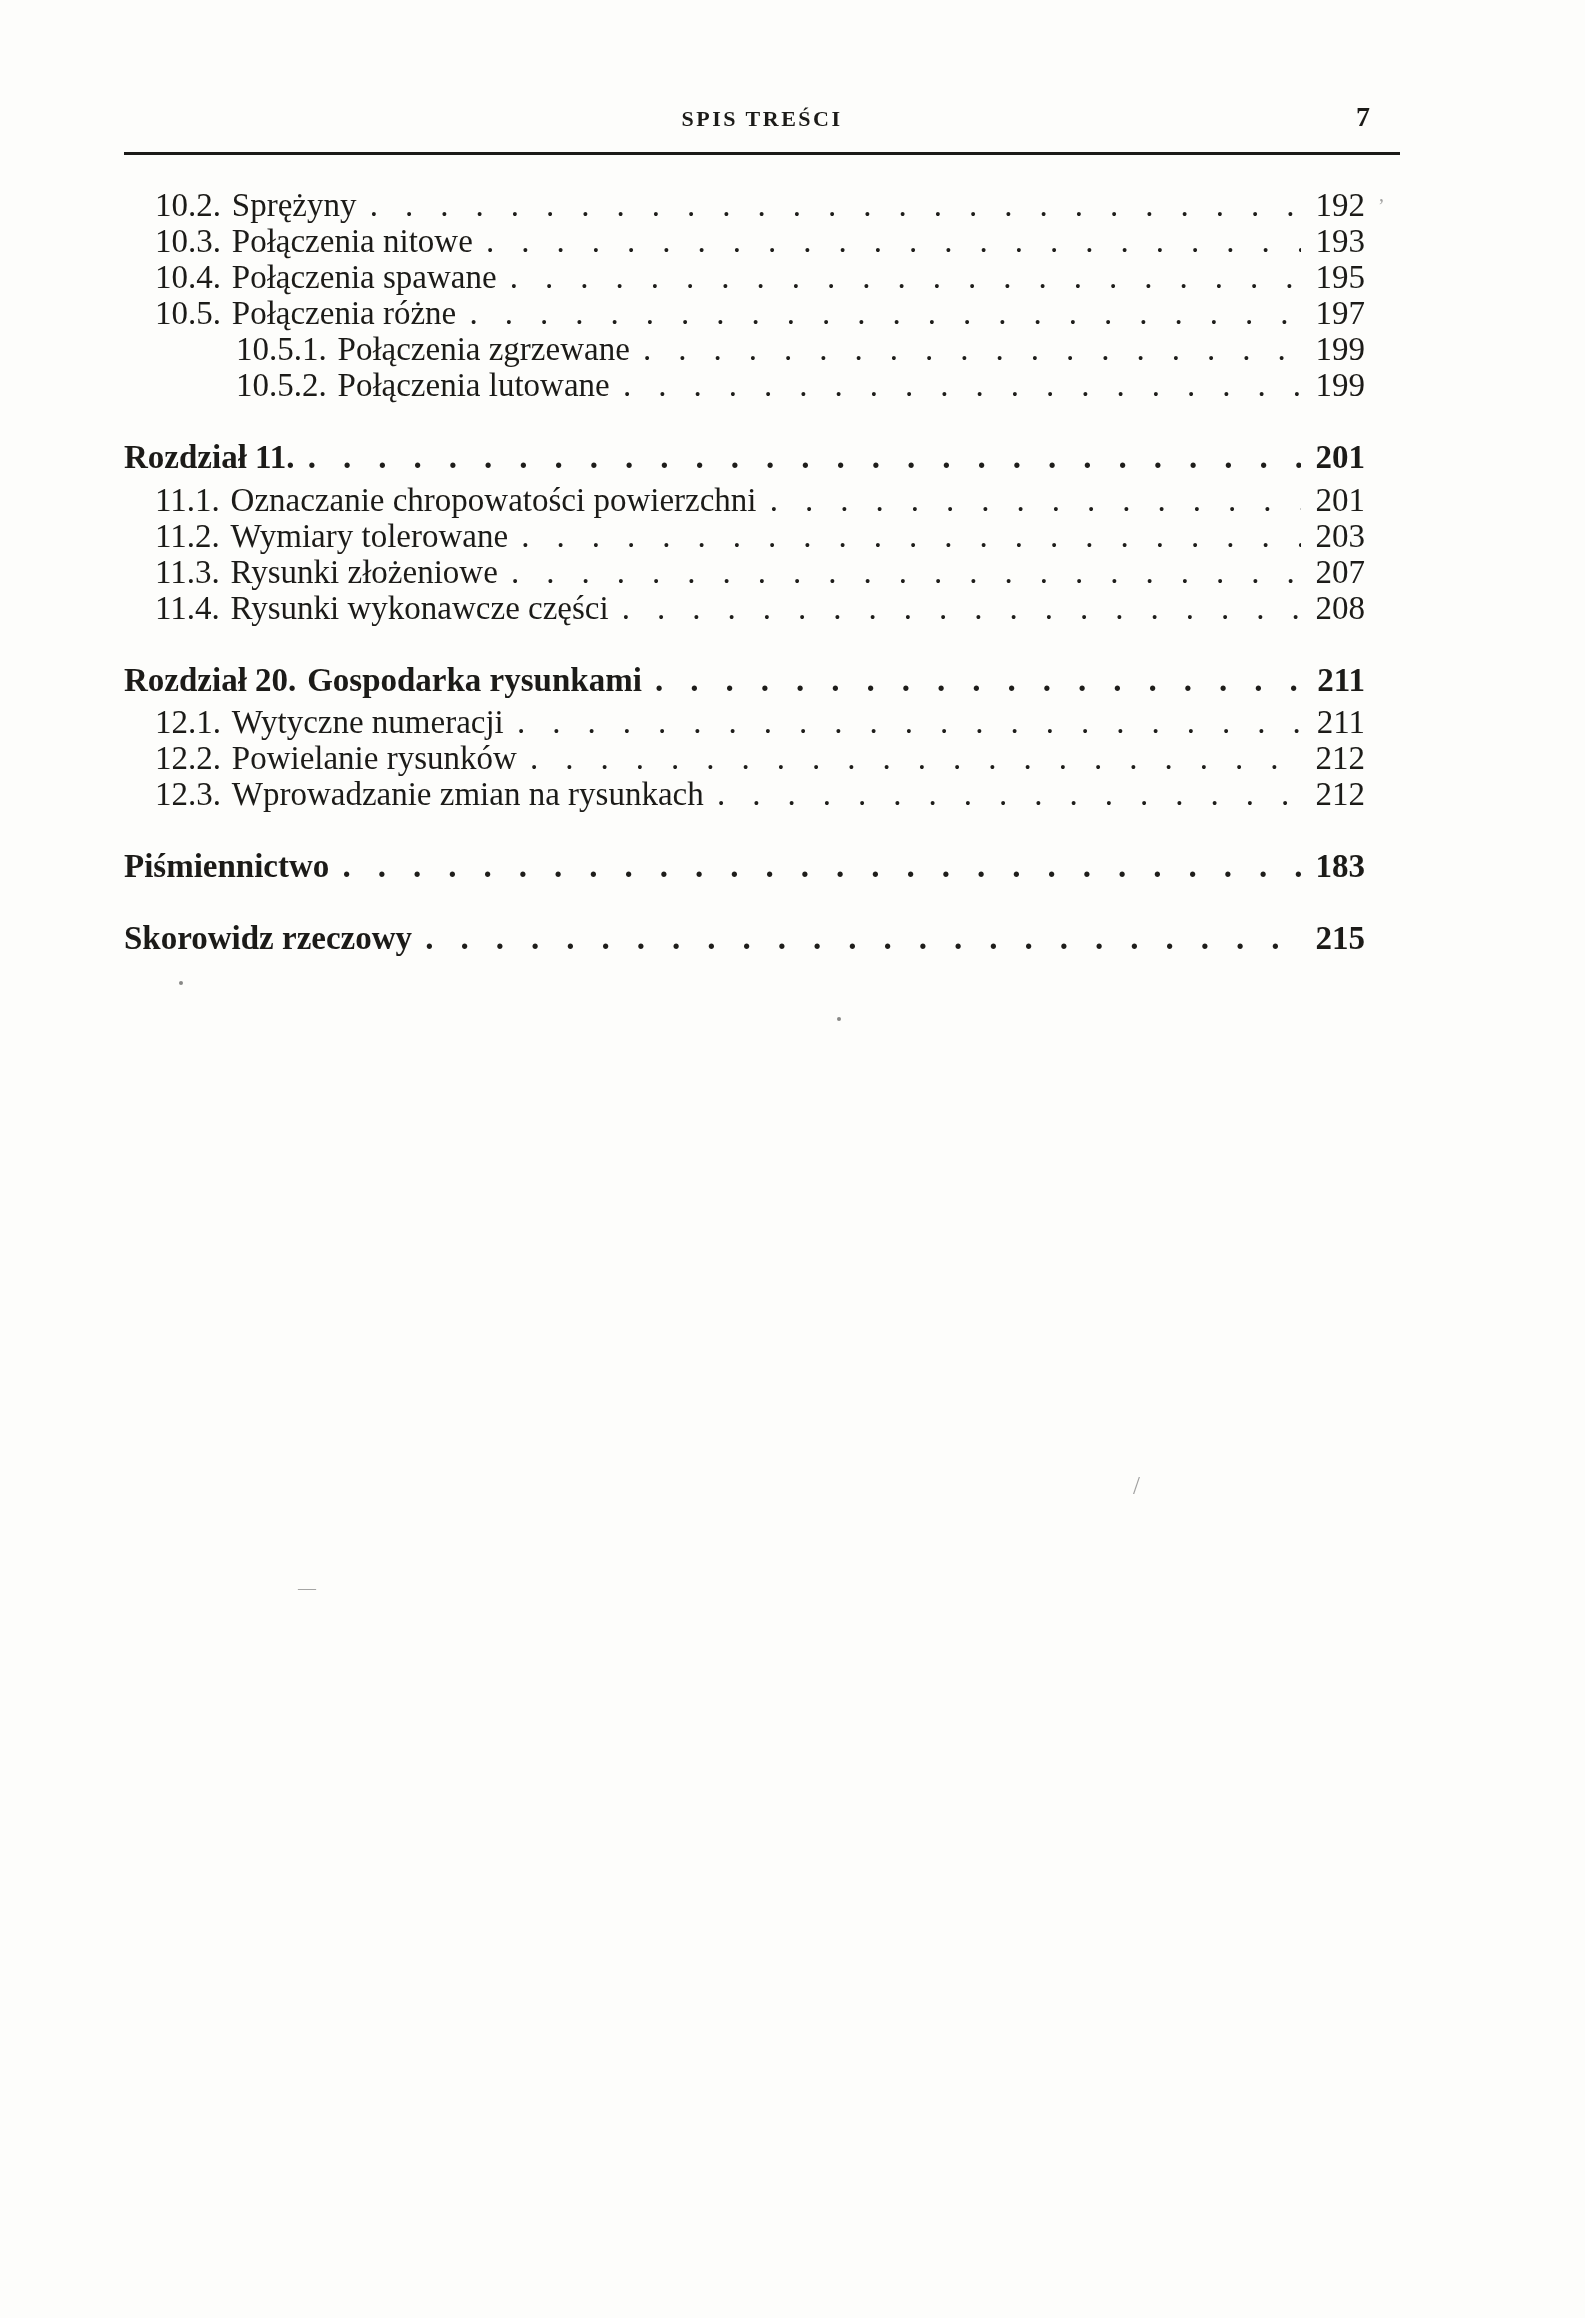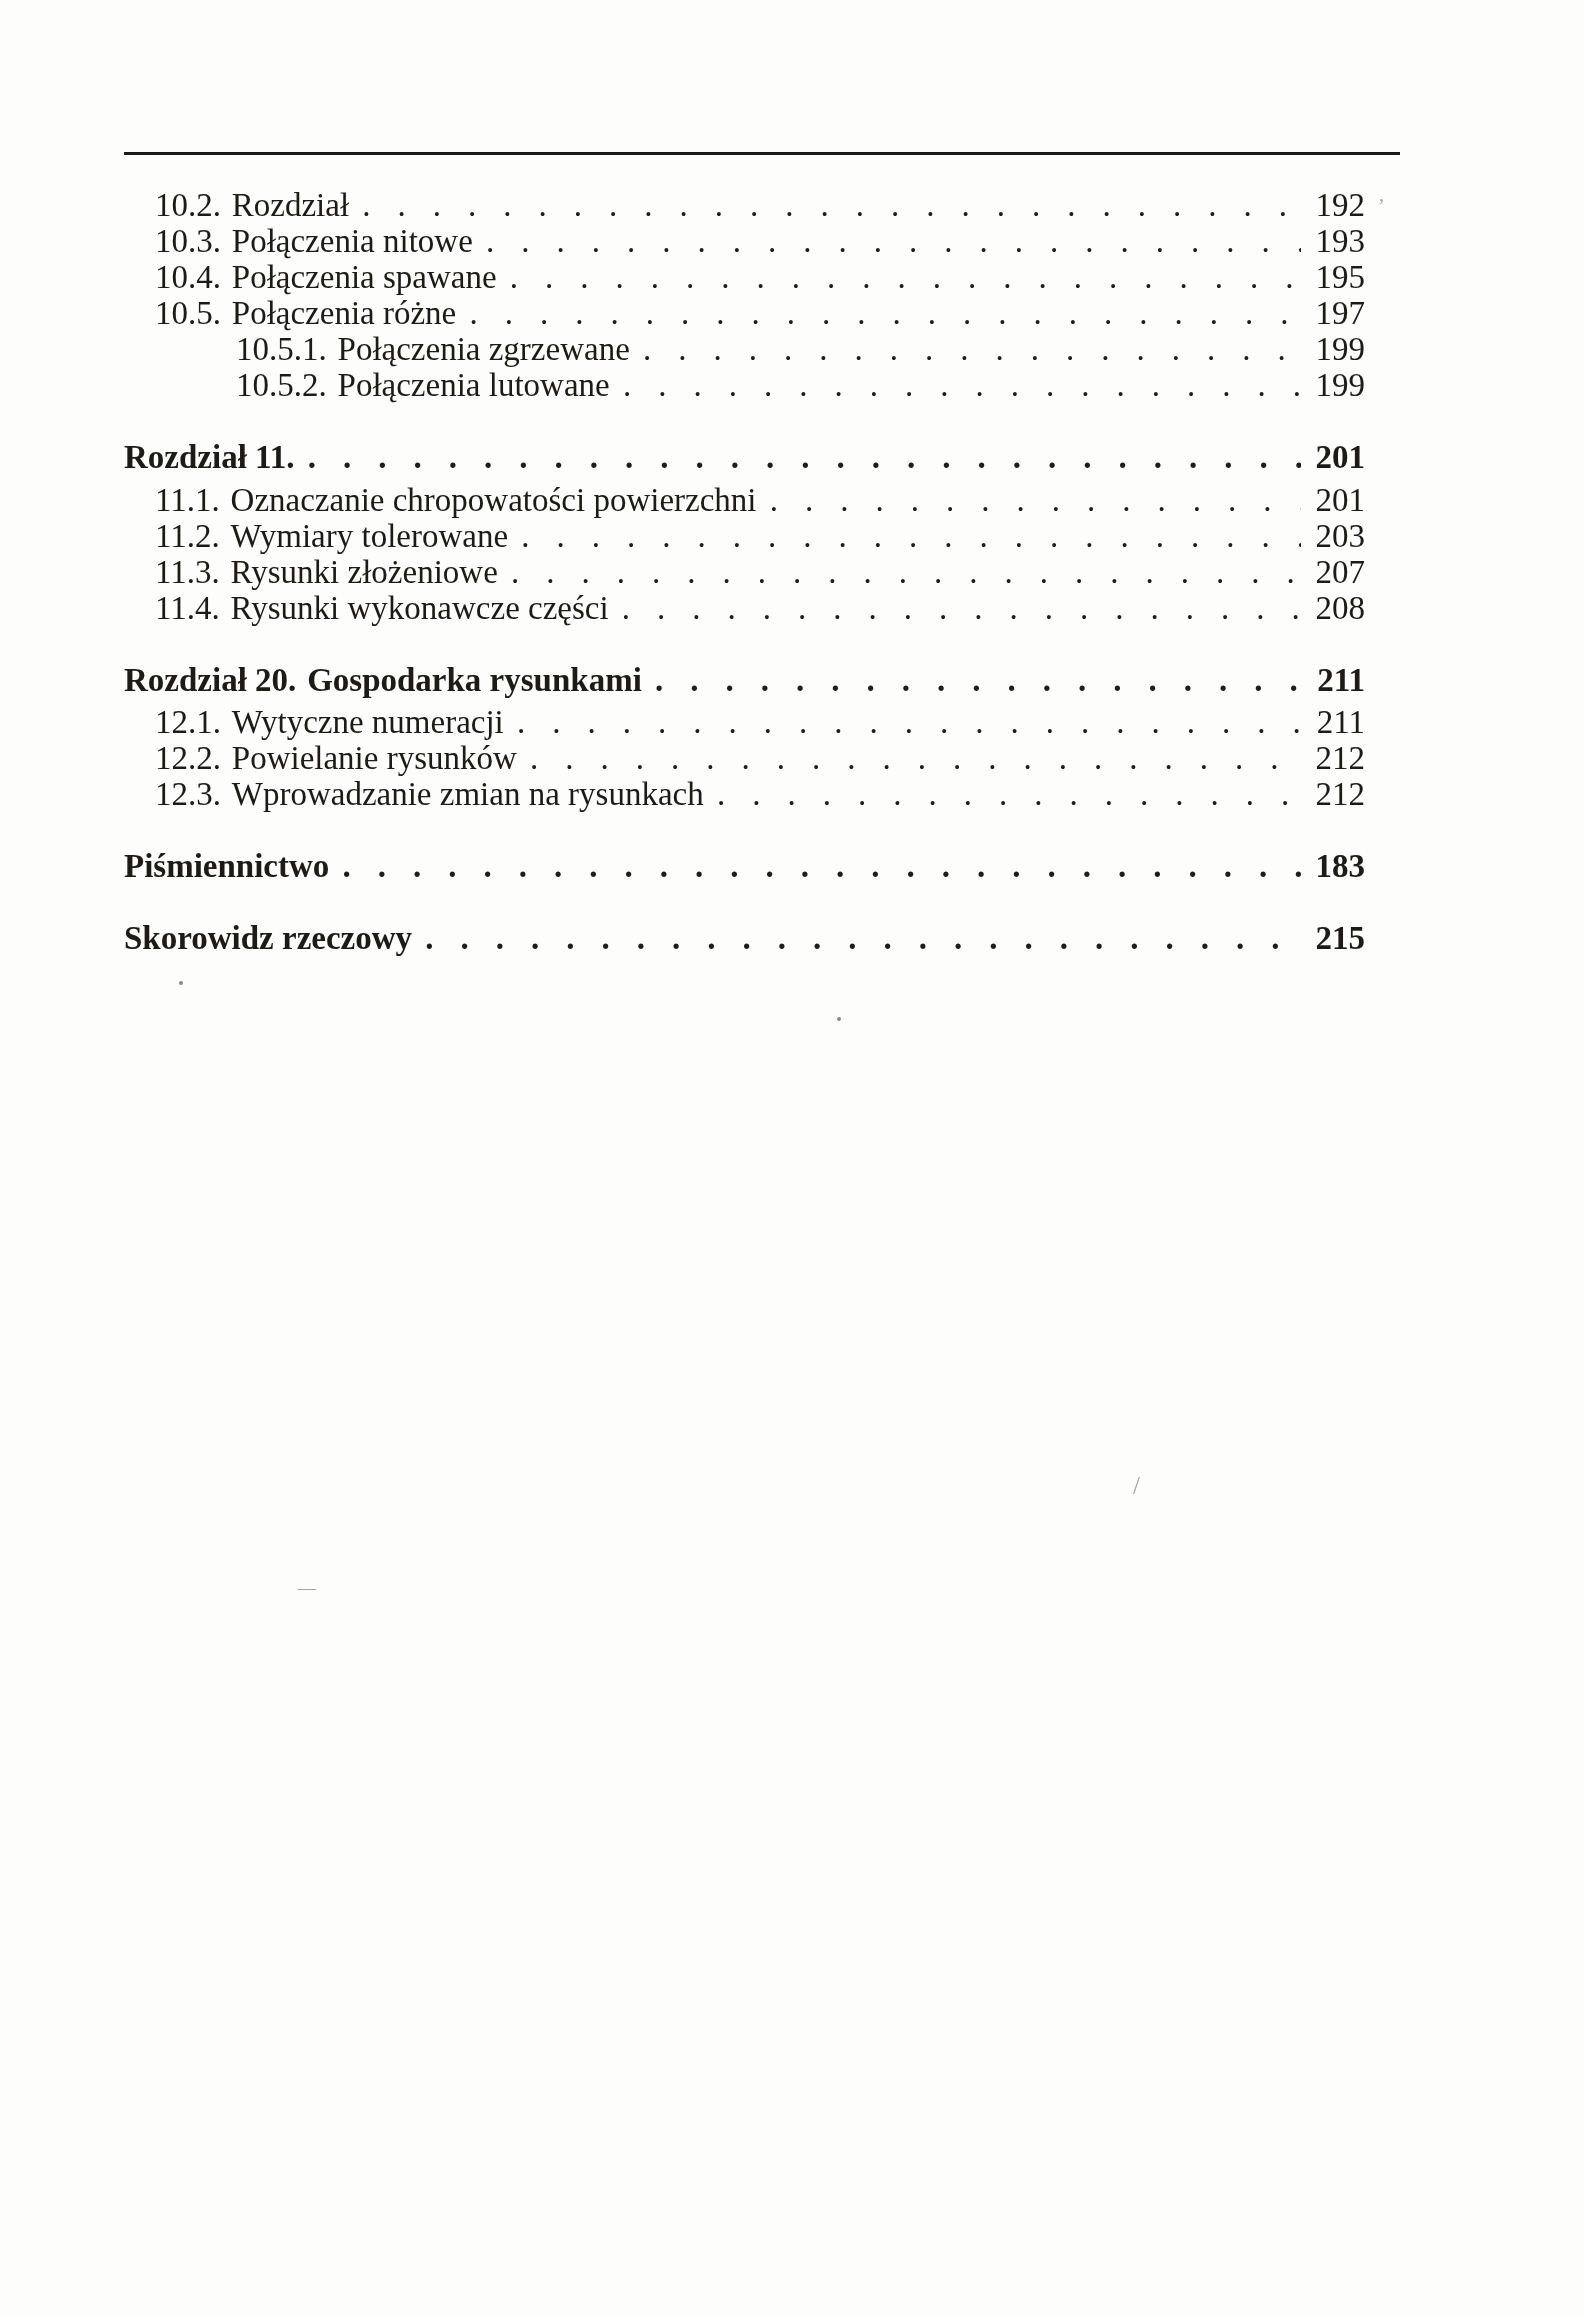--- a/index.html
+++ b/index.html
@@ -98,27 +98,31 @@
     border-radius: 50%;
     background: #3a3a38;
     opacity: 0.6;
   }
 </style>
 </head>
 <body>
 
 <div class="page">
 
+  <header class="page-header">
+    <span class="running-title">SPIS TREŚCI</span>
+    <span class="folio">7</span>
+  </header>
 
   <div class="rule"></div>
 
   <main class="toc">
       <div class="row lvl1">
     <span class="num">10.2.</span>
-    <span class="title">Rozdział</span>
+    <span class="title">Sprężyny</span>
     <span class="leader">......................................................................</span>
     <span class="pg">192</span>
   </div>
       <div class="row lvl1">
     <span class="num">10.3.</span>
     <span class="title">Połączenia nitowe</span>
     <span class="leader">......................................................................</span>
     <span class="pg">193</span>
   </div>
       <div class="row lvl1">

